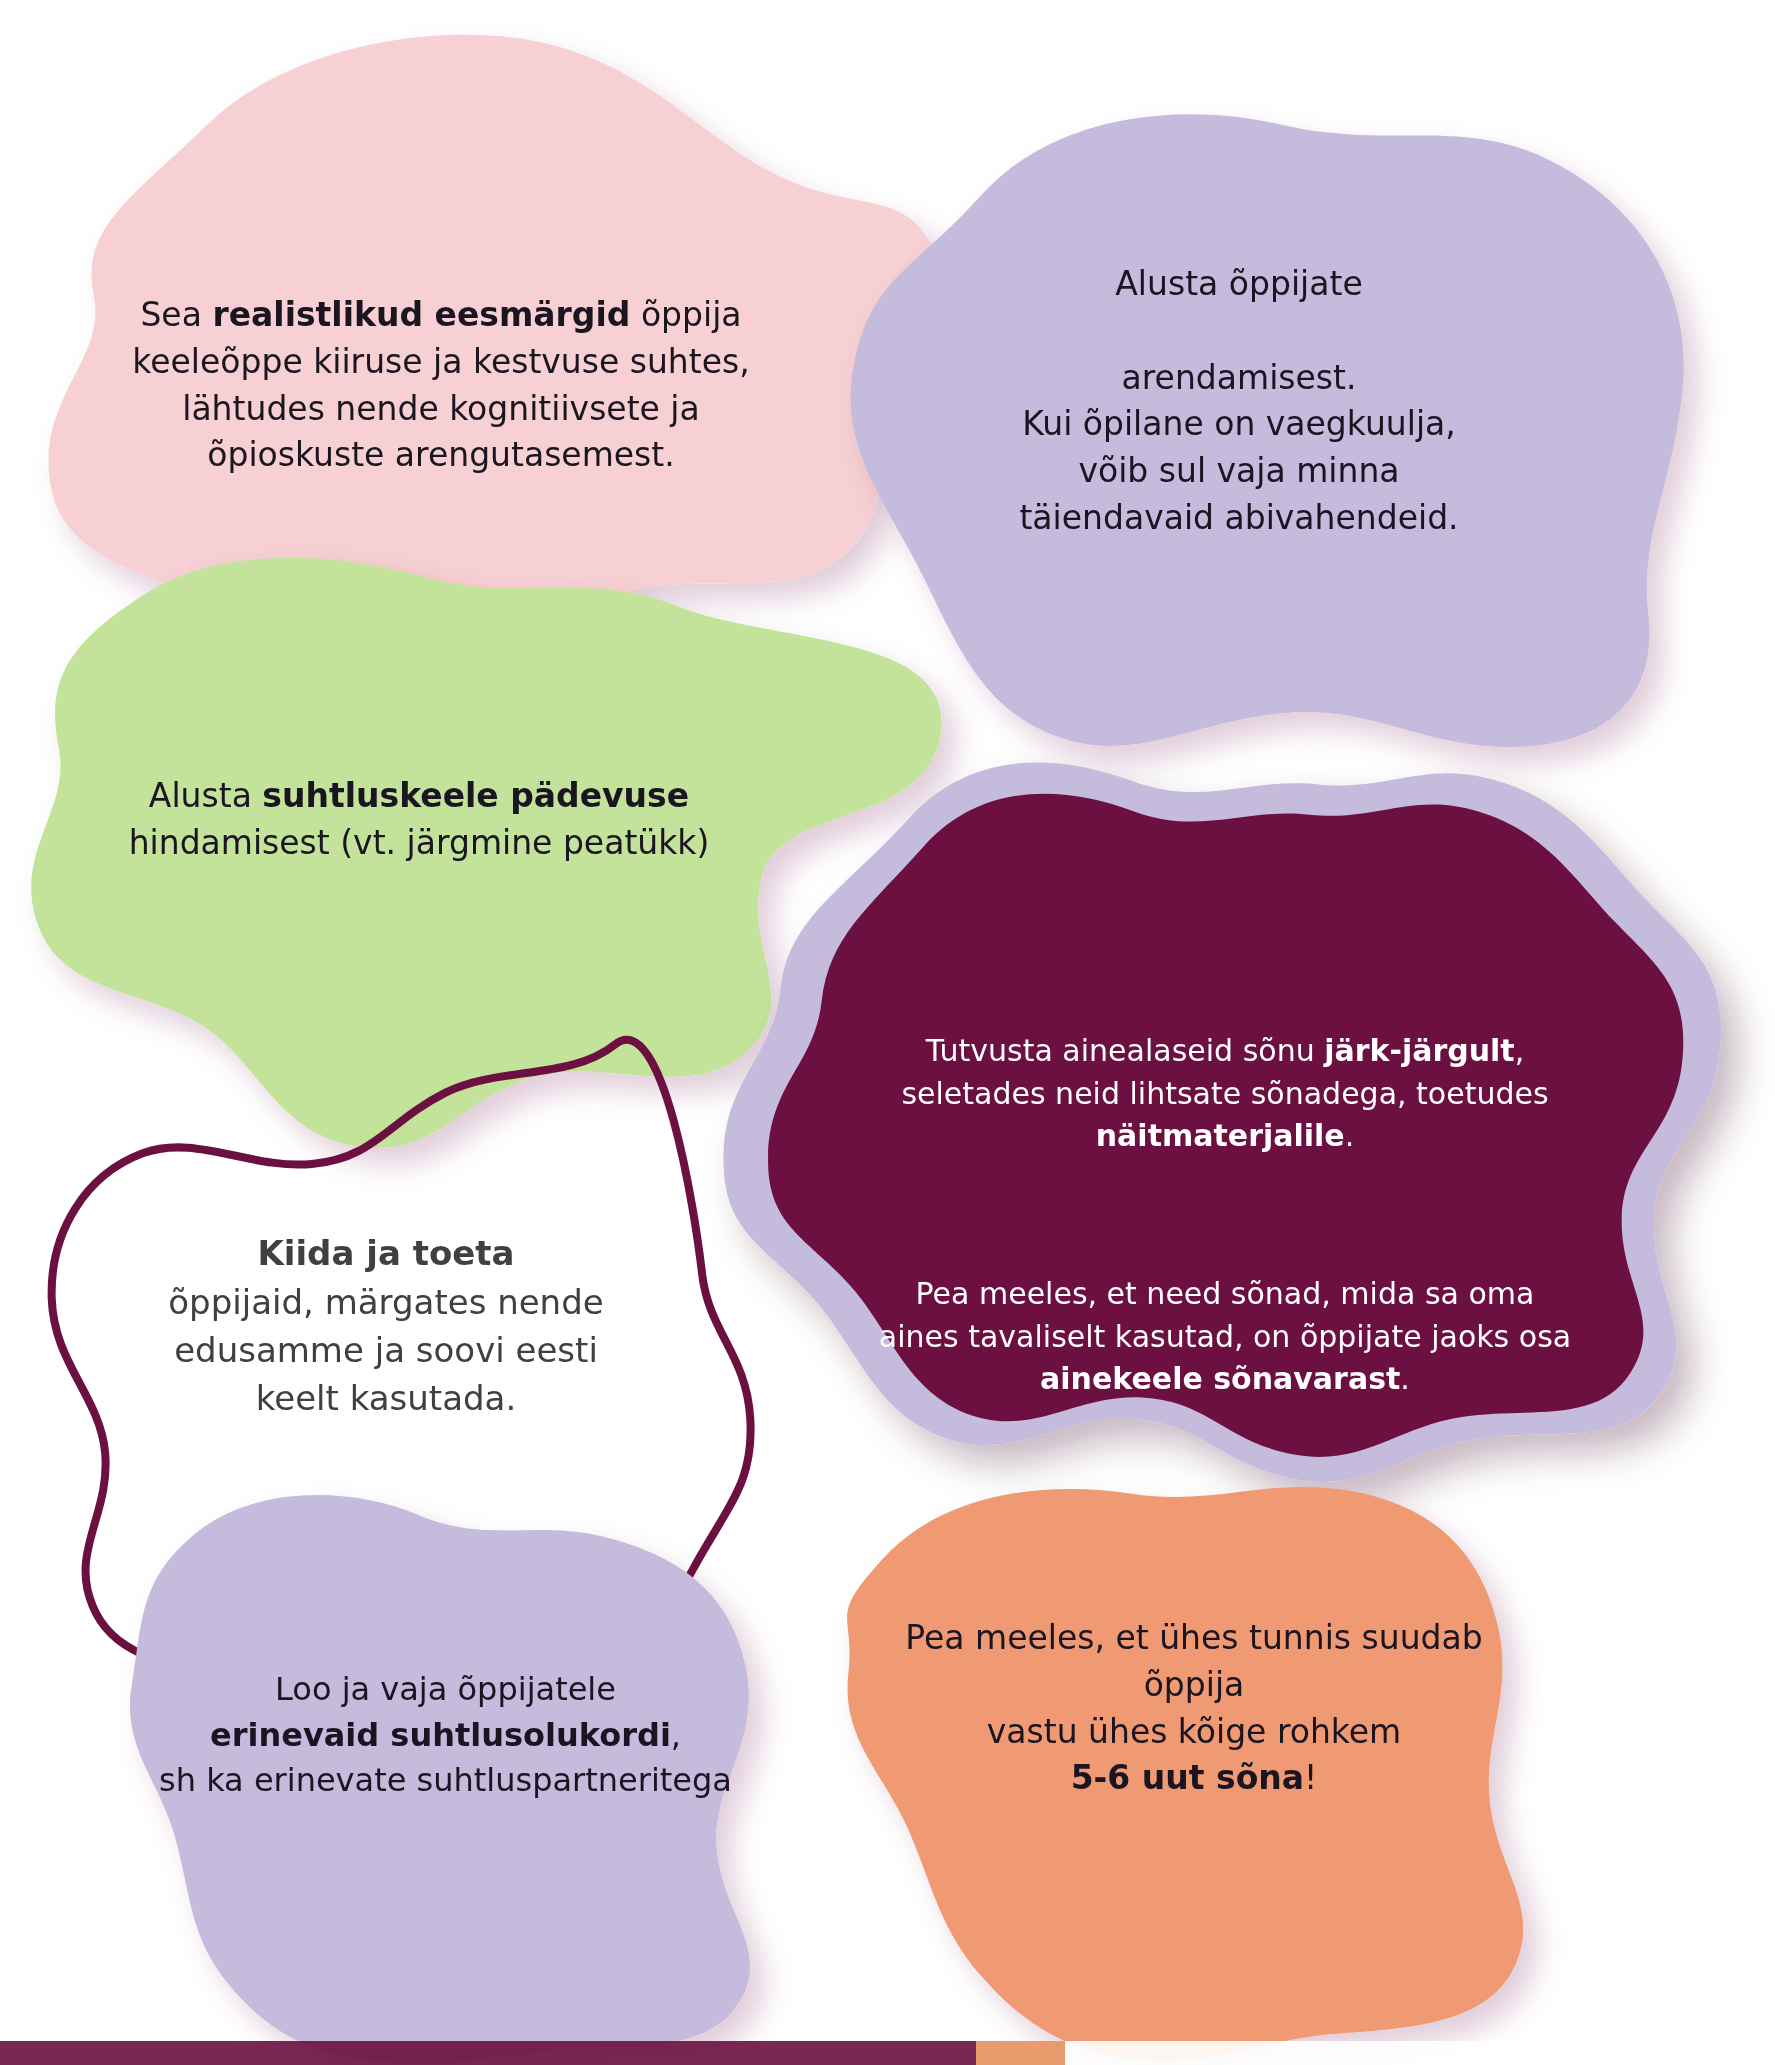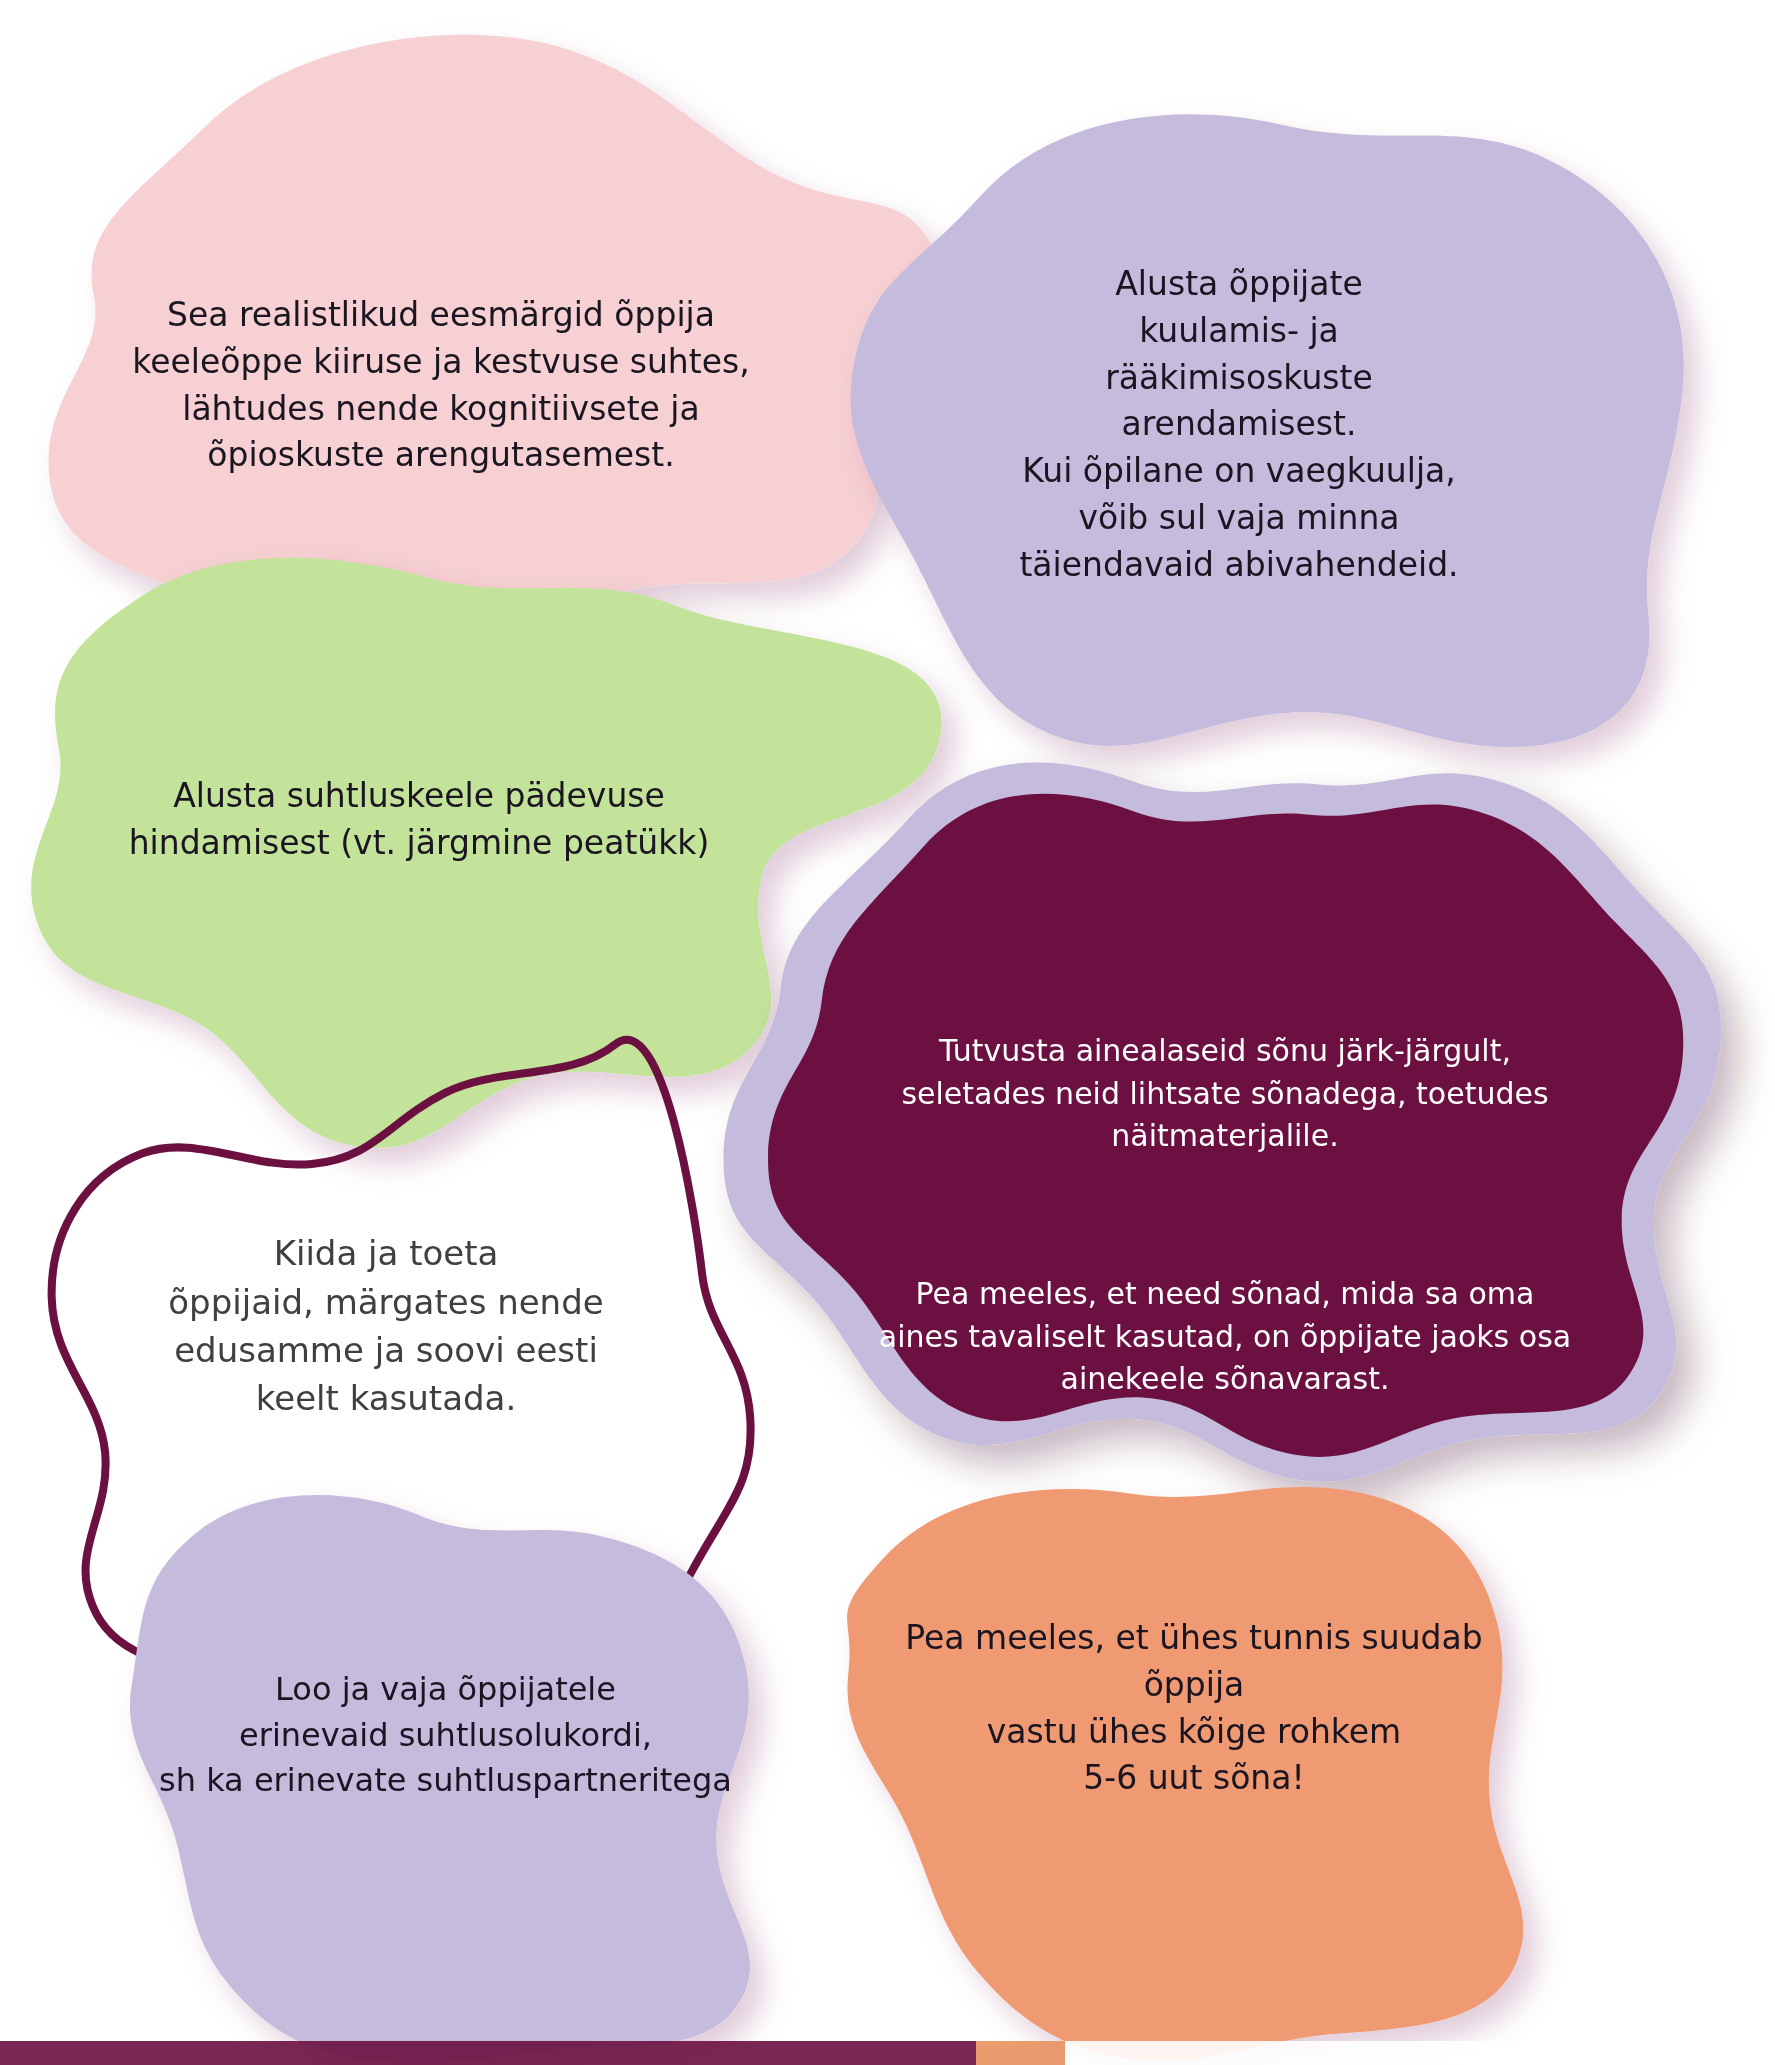--- a/index.html
+++ b/index.html
@@ -30,21 +30,21 @@
   }
 
   .txt {
     position: absolute;
     text-align: center;
     line-height: 1.42;
     color: #18141a;
     white-space: pre-line;
   }
 
-  .txt b, .txt strong { font-weight: 400; }
+  .txt b, .txt strong { font-weight: 700; }
 
   
   #text-goals {
     left: 89px;
     top: 245px;
     width: 704px;
     font-size: 33px;
     color: #1a1520;
   }
 
@@ -236,22 +236,21 @@
          C990,1988 944,1950 952,1878
          C960,1808 928,1818 990,1750 Z"></path>
   </svg>
 
   <div class="txt" id="text-goals">
     <span>Sea </span><b>realistlikud eesmärgid</b><span> õppija keeleõppe kiiruse ja kestvuse suhtes, lähtudes nende kognitiivsete ja õpioskuste arengutasemest.</span>
   </div>
 
   <div class="txt" id="text-listening">
     <span>Alusta õppijate
-</span><b>kuulamis- ja
-rääkimisoskuste</b><span>
+</span><span>
 arendamisest.
 Kui õpilane on vaegkuulja,
 võib sul vaja minna
 täiendavaid abivahendeid.</span>
   </div>
 
   <div class="txt" id="text-vocabulary">
     <div class="para">
       <span>Tutvusta ainealaseid sõnu </span><b>järk-järgult</b><span>, seletades neid lihtsate sõnadega, toetudes </span><b>näitmaterjalile</b><span>.</span>
     </div>

